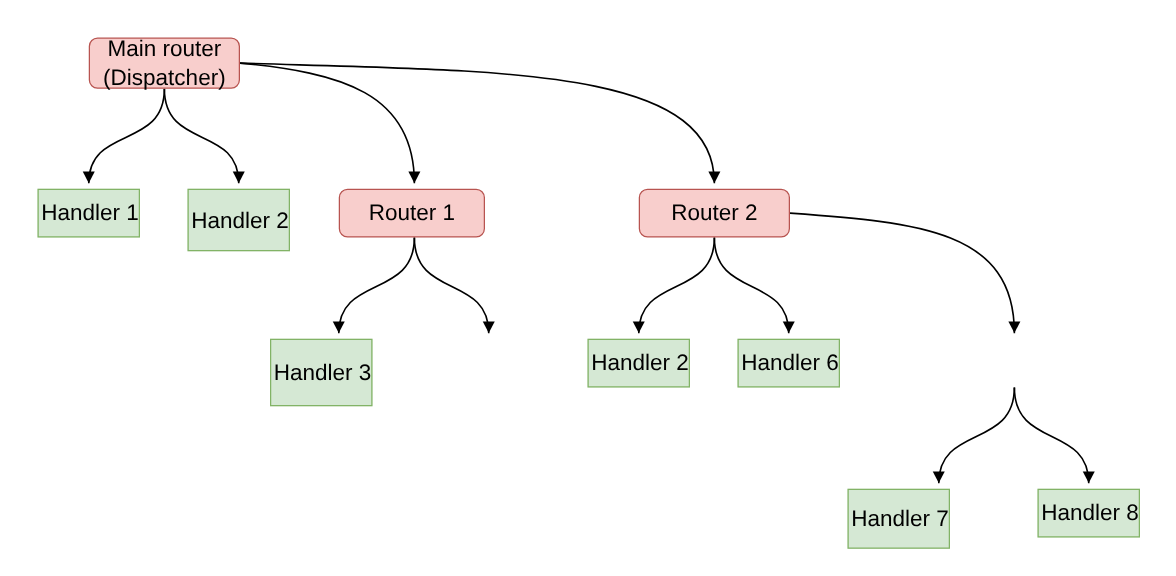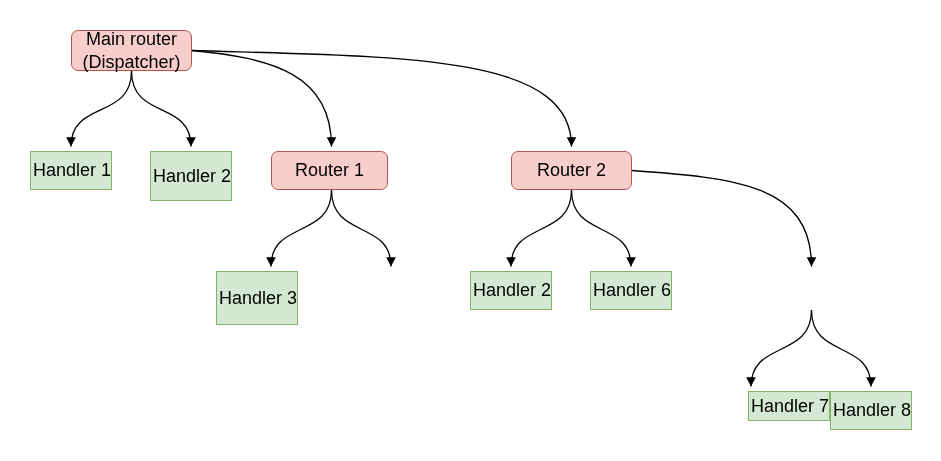--- a/index.html
+++ b/index.html
@@ -111,21 +111,21 @@
 
   <div class="node handler" style="left:470px; top:271px; width:82px; height:39px">
     <span>Handler 2</span>
   </div>
 
   <div class="node handler" style="left:590px; top:271px; width:82px; height:39px">
     <span>Handler 6</span>
   </div>
 
 
-  <div class="node handler" style="left:748px; top:391px; width:82px; height:30px">
+  <div class="node handler" style="left:678px; top:391px; width:82px; height:48px">
     <span>Handler 7</span>
   </div>
 
   <div class="node handler" style="left:830px; top:391px; width:82px; height:39px">
     <span>Handler 8</span>
   </div>
 
 </div>
 
 </body></html>

